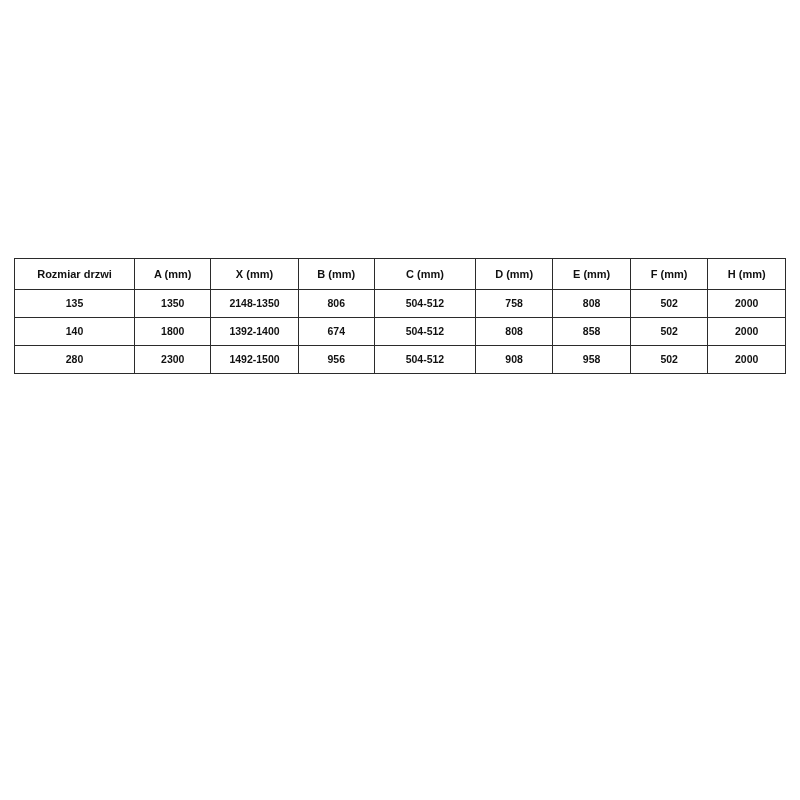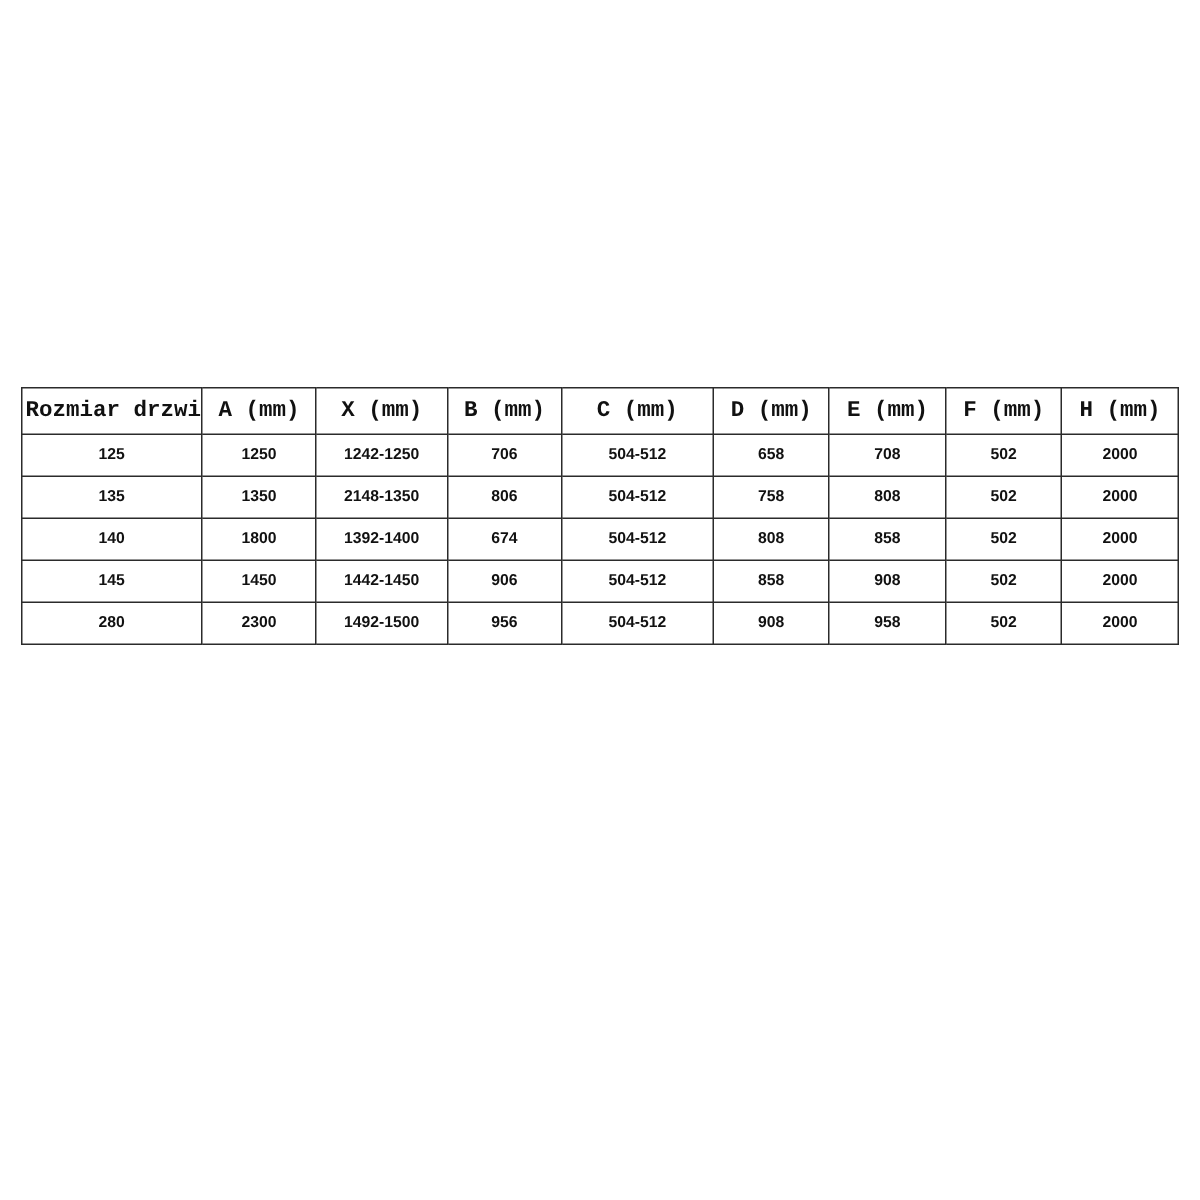--- a/index.html
+++ b/index.html
@@ -41,22 +41,21 @@
     vertical-align: middle;
     font-size: 10.5px;
     line-height: 1.1;
     height: 27px;
     padding: 0 2px;
     white-space: nowrap;
   }
   table.spec thead th {
     font-weight: bold;
     height: 30px;
-    font-size: 15px;
-    font-family: Liberation Mono, monospace;
+    font-size: 11px;
   }
   table.spec tbody td {
     font-weight: bold;
   }
   
   col.c0 { width: 113px; }
   col.c1 { width:  72px; }
   col.c2 { width:  82px; }
   col.c3 { width:  72px; }
   col.c4 { width:  95px; }
@@ -90,31 +89,20 @@
           <th>B (mm)</th>
           <th>C (mm)</th>
           <th>D (mm)</th>
           <th>E (mm)</th>
           <th>F (mm)</th>
           <th>H (mm)</th>
         </tr>
       </thead>
       <tbody>
         <tr>
-          <td>125</td>
-          <td>1250</td>
-          <td>1242-1250</td>
-          <td>706</td>
-          <td>504-512</td>
-          <td>658</td>
-          <td>708</td>
-          <td>502</td>
-          <td>2000</td>
-        </tr>
-        <tr>
           <td>135</td>
           <td>1350</td>
           <td>2148-1350</td>
           <td>806</td>
           <td>504-512</td>
           <td>758</td>
           <td>808</td>
           <td>502</td>
           <td>2000</td>
         </tr>
@@ -123,31 +111,20 @@
           <td>1800</td>
           <td>1392-1400</td>
           <td>674</td>
           <td>504-512</td>
           <td>808</td>
           <td>858</td>
           <td>502</td>
           <td>2000</td>
         </tr>
         <tr>
-          <td>145</td>
-          <td>1450</td>
-          <td>1442-1450</td>
-          <td>906</td>
-          <td>504-512</td>
-          <td>858</td>
-          <td>908</td>
-          <td>502</td>
-          <td>2000</td>
-        </tr>
-        <tr>
           <td>280</td>
           <td>2300</td>
           <td>1492-1500</td>
           <td>956</td>
           <td>504-512</td>
           <td>908</td>
           <td>958</td>
           <td>502</td>
           <td>2000</td>
         </tr>

